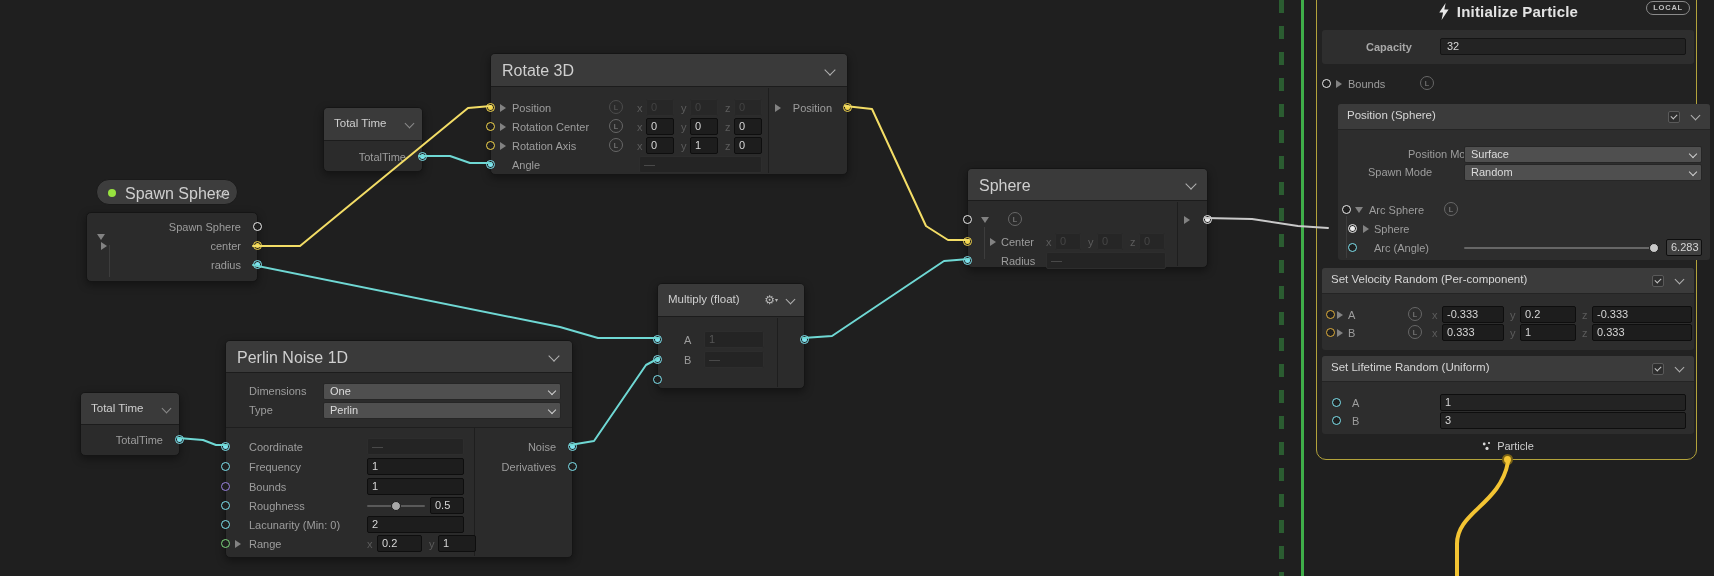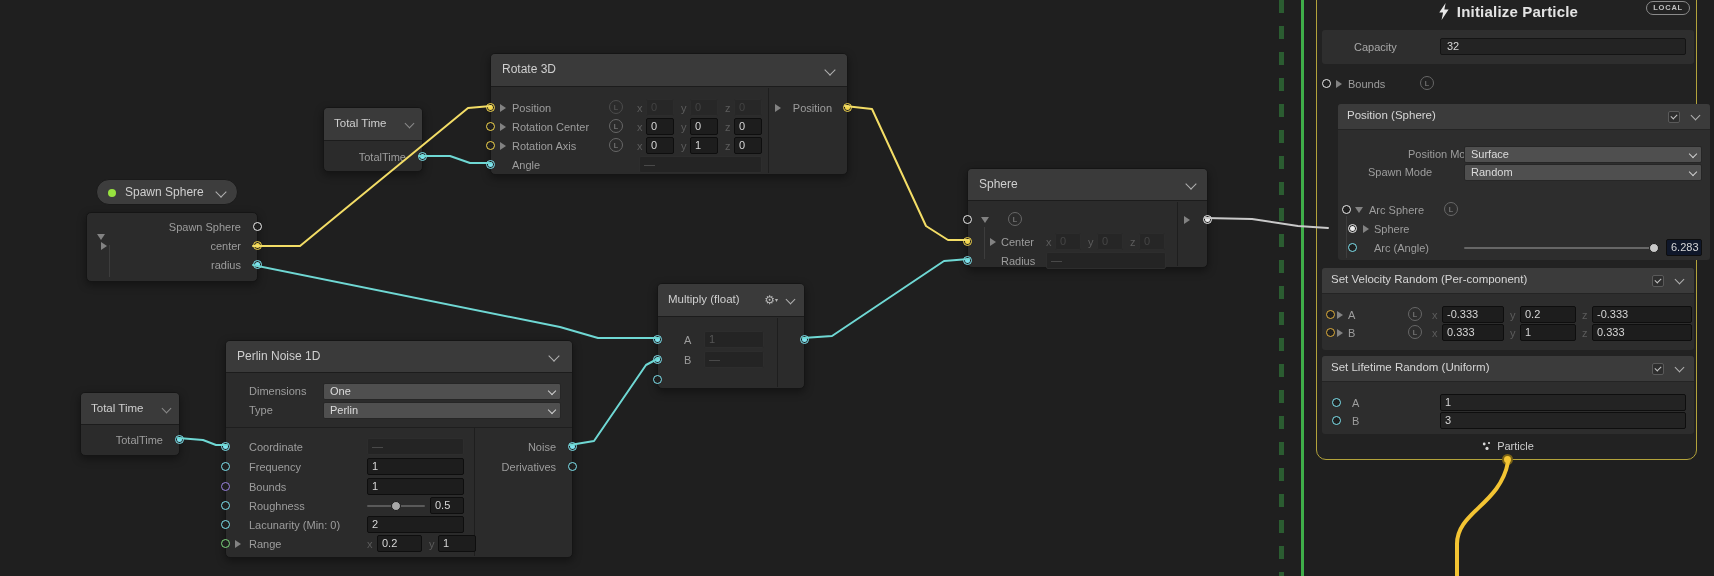--- a/index.html
+++ b/index.html
@@ -4,21 +4,21 @@
 <style>
   html,body{margin:0;padding:0;background:#191919;}
   #canvas{position:relative;width:1714px;height:576px;overflow:hidden;background:#1f1f1f;
     font-family:"Liberation Sans",sans-serif;-webkit-font-smoothing:antialiased;}
   .abs{position:absolute;}
   
   .node{position:absolute;background:#2b2b2b;border:1px solid #151515;border-radius:5px;
     box-shadow:0 3px 8px rgba(0,0,0,.4);z-index:2;box-sizing:border-box;}
   .nh{position:absolute;left:0;right:0;top:0;background:#3a3a3a;border-bottom:1px solid #1c1c1c;
     border-radius:4px 4px 0 0;box-sizing:border-box;}
-  .nh-t{position:absolute;color:#cfcfcf;font-size:12px;white-space:nowrap;}
+  .nh-t{position:absolute;color:#cfcfcf;font-size:16px;white-space:nowrap;}
   .lbl{position:absolute;color:#9d9d9d;font-size:11px;line-height:18px;white-space:nowrap;}
   .lbl.dim{color:#5c5c5c;}
   .vdiv{position:absolute;width:1px;background:#1e1e1e;}
   .hdiv{position:absolute;height:1px;background:#1e1e1e;}
   
   .pt{position:absolute;width:9px;height:9px;border-radius:50%;border:1.5px solid currentColor;box-sizing:border-box;background:#1f1f1f;}
   .pt.fill::after{content:"";position:absolute;inset:1px;border-radius:50%;background:currentColor;}
   .c-y{color:#f3d64d;} .c-c{color:#7fe3ef;} .c-w{color:#ececec;} .c-p{color:#9b84e0;}
   .c-g{color:#7ed87e;} .c-o{color:#dfae3c;}
   
@@ -238,21 +238,21 @@
 
     <div class="abs" style="left:0;top:0;width:384px;height:22px;display:flex;align-items:center;justify-content:center;gap:8px;">
       <svg width="11" height="17" viewBox="0 0 10 16">
           <polygon points="7,0 1,9 4.6,9 3.2,16 9.8,6 5.8,6" fill="#e9e9e9"></polygon>
         </svg>
       <span style="color:#e4e4e4;font-size:15px;font-weight:600;letter-spacing:.2px;">Initialize Particle</span>
     </div>
     <span class="abs" style="right:10px;top:1px;height:12px;border:1px solid #8a8a8a;border-radius:7px;padding:0 6px;color:#c2c2c2;font-size:7.5px;line-height:12px;letter-spacing:.8px;font-weight:700;">LOCAL</span>
 
     <div class="blk" style="left:6px;top:30px;width:372px;height:34px;background:#2e2e2e;">
-      <span class="lbl" style="left:32px;top:8px;color:#a8a8a8;">Capacity</span>
+      <span class="lbl" style="left:44px;top:8px;color:#a8a8a8;font-weight:bold;">Capacity</span>
       <span class="fld" style="left:118px;right:8px;top:8px;background:#232323;border-color:#141414;padding-left:6px;">32</span>
     </div>
 
     <span class="pt c-w" style="left:6px;top:79px;"></span>
     <span class="tr" style="left:20px;top:80px;"></span>
     <span class="lbl" style="left:32px;top:75px;">Bounds</span>
     <span class="lb" style="left:104px;top:76px;">L</span>
 
     <div class="blk" style="left:22px;top:104px;width:372px;height:156px;">
       <div class="blk-h">
@@ -273,21 +273,21 @@
       <span class="lbl" style="left:31px;top:97px;">Arc Sphere</span>
       <span class="lb" style="left:106px;top:98px;">L</span>
       <span class="ind" style="left:8px;top:112px;height:42px;"></span>
       <span class="pt c-w fill" style="left:10px;top:120px;"></span>
       <span class="tr" style="left:25px;top:121px;"></span>
       <span class="lbl" style="left:36px;top:116px;">Sphere</span>
       <span class="pt c-c" style="left:10px;top:139px;"></span>
       <span class="lbl" style="left:36px;top:135px;">Arc (Angle)</span>
       <span class="trk" style="left:126px;top:143px;width:192px;background:#666;"></span>
       <span class="hnd" style="left:311px;top:139px;background:#c9c9c9;"></span>
-      <span class="fld" style="left:328px;right:8px;top:135px;background:#0f172a;">6.283</span>
+      <span class="fld" style="left:328px;right:8px;top:135px;background:#404040;">6.283</span>
     </div>
 
     <div class="blk" style="left:6px;top:268px;width:372px;height:82px;">
       <div class="blk-h">
         <span class="blk-t">Set Velocity Random (Per-component)</span>
         <span class="cb" style="right:30px;top:7px;"></span>
         <span class="ch" style="right:11px;top:8px;width:6px;height:6px;"></span>
       </div>
 
       <span class="pt c-o" style="left:4px;top:42px;"></span>

